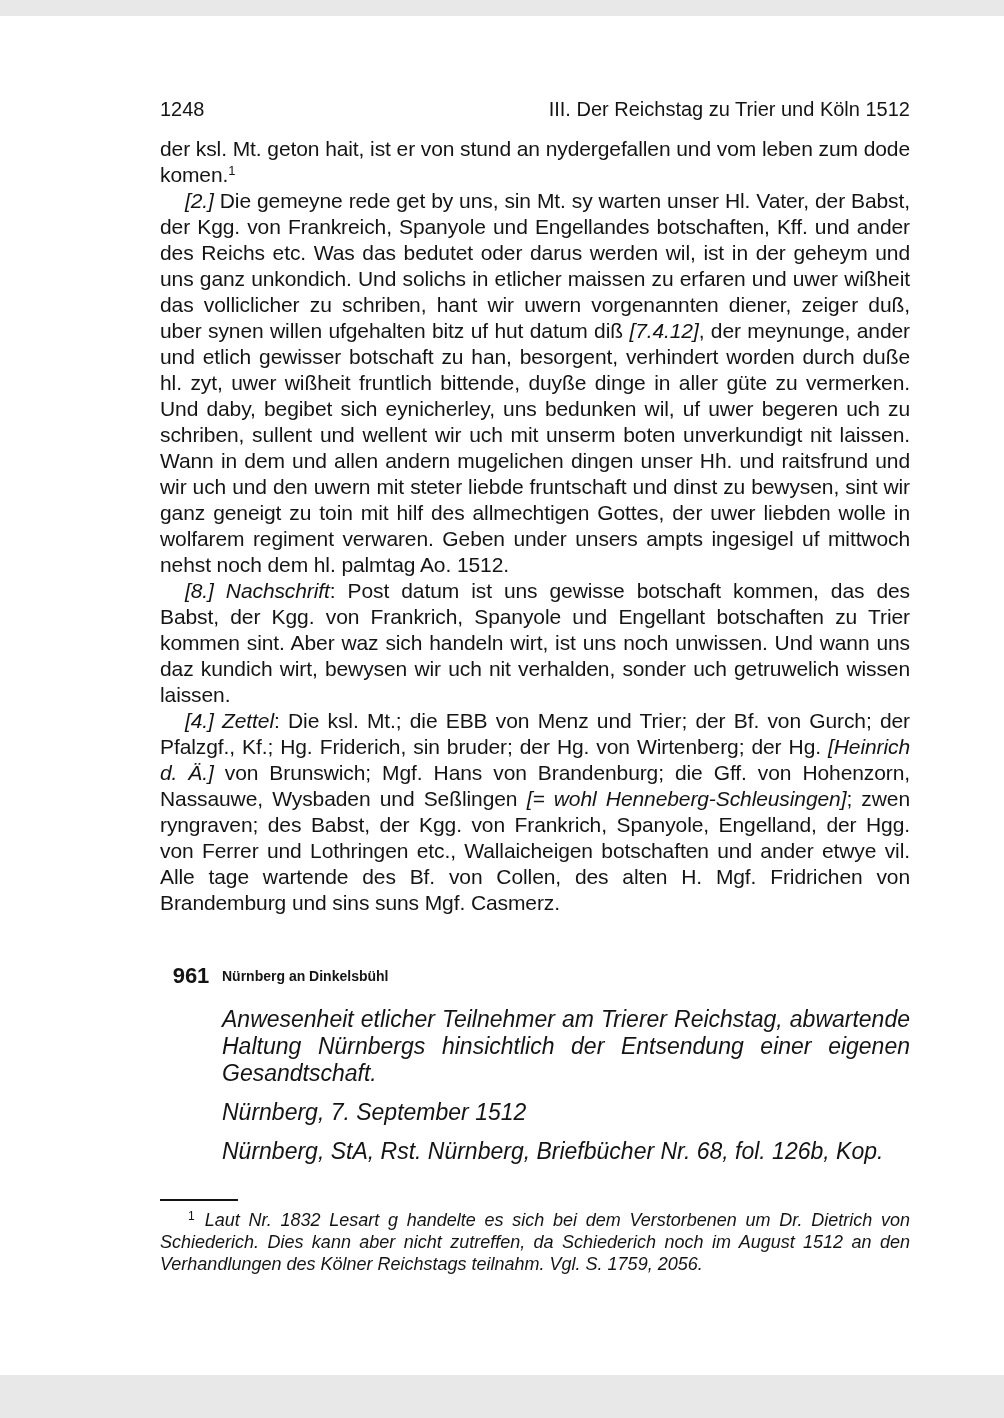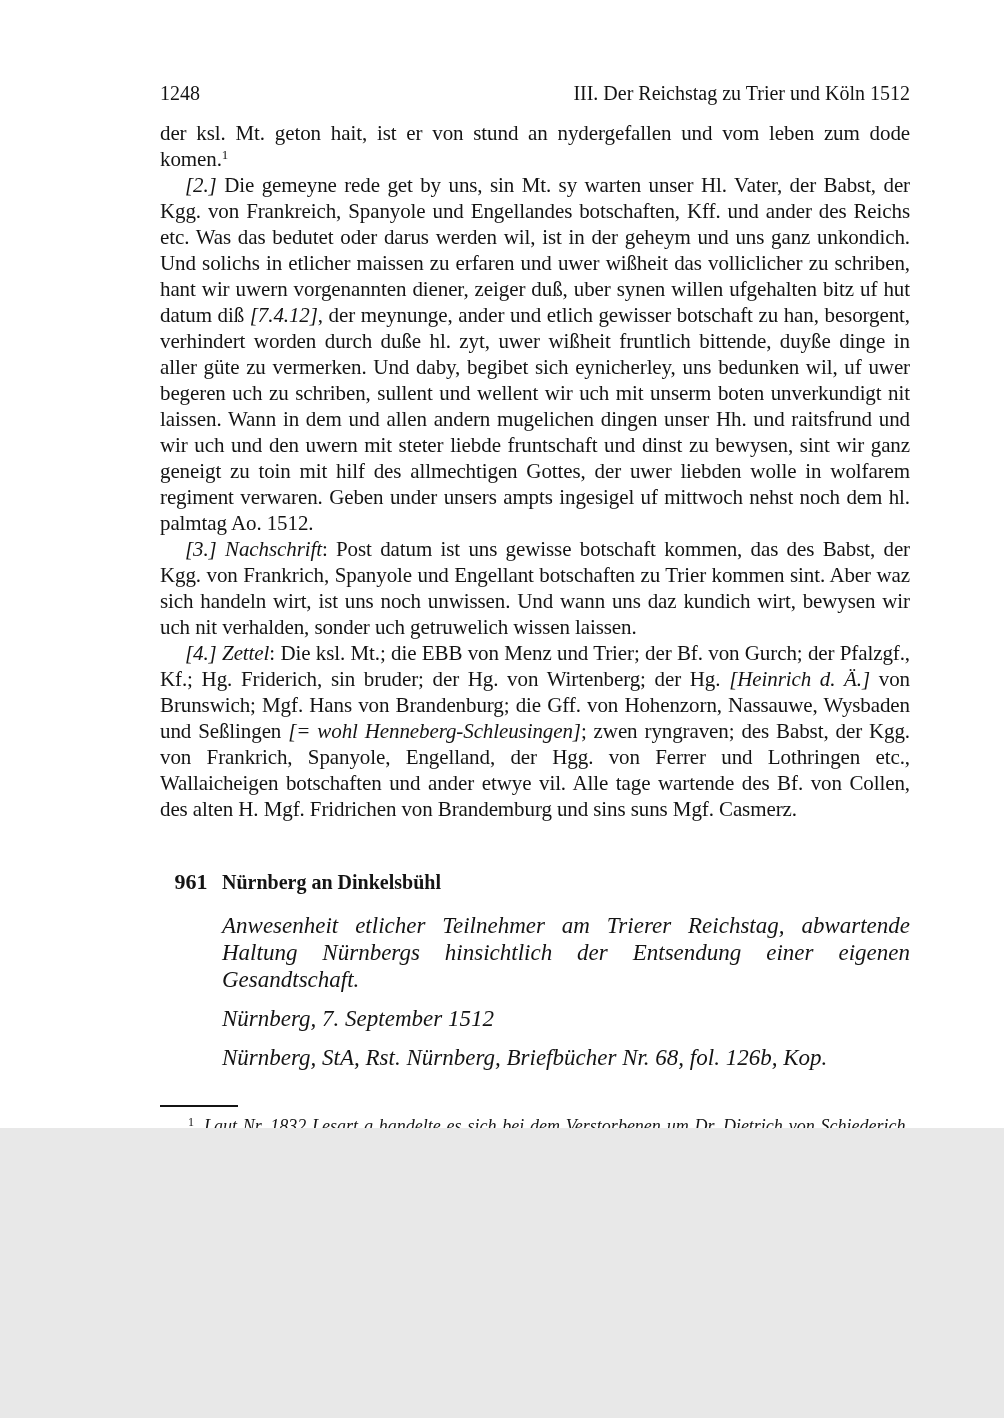--- a/index.html
+++ b/index.html
@@ -3,25 +3,25 @@
 <meta charset="utf-8">
 <style>
   html, body {
     margin: 0;
     padding: 0;
     background: #e8e8e8;
   }
   .page {
     position: relative;
     width: 1004px;
-    height: 1128px;
-    margin: 0 auto;
+    height: 1359px;
+    margin: 16px auto;
     background: var(--paper, #ffffff);
     color: var(--ink, #141414);
-    font-family: Liberation Serif, serif;
+    font-family: Liberation Sans, sans-serif;
     overflow: hidden;
     box-sizing: border-box;
     padding: 80px 94px 0 160px;
   }
   
   .page-header {
     position: relative;
     height: 26px;
     font-size: 20px;
     line-height: 26px;
@@ -68,21 +68,21 @@
     font-size: 22px;
     line-height: 28px;
     margin: 0 0 16px 0;
     text-align: center;
   }
   .entry-number {
     flex: 0 0 62px;
   }
   .entry-title {
     margin: 0;
-    font-size: 20px;
+    font-size: 14px;
     line-height: 28px;
     font-weight: bold;
   }
   .entry-meta {
     margin-left: 62px;
     font-size: 23px;
     line-height: 27px;
     font-style: italic;
   }
   .regest {
@@ -129,21 +129,21 @@
     <span class="page-number">1248</span>
     <span class="running-title">III. Der Reichstag zu Trier und Köln 1512</span>
   </header>
 
   <main class="body-text">
 
     <p class="para no-indent"><span>der ksl. Mt. geton hait, ist er von stund an nydergefallen und vom leben zum dode komen.</span><sup class="fn-ref">1</sup></p>
 
     <p class="para"><span class="it">[2.]</span><span> Die gemeyne rede get by uns, sin Mt. sy warten unser Hl. Vater, der Babst, der Kgg. von Frankreich, Spanyole und Engellandes botschaften, Kff. und ander des Reichs etc. Was das bedutet oder darus werden wil, ist in der geheym und uns ganz unkondich. Und solichs in etlicher maissen zu erfaren und uwer wißheit das volliclicher zu schriben, hant wir uwern vorgenannten diener, zeiger duß, uber synen willen ufgehalten bitz uf hut datum diß </span><span class="it">[7.4.12]</span><span>, der meynunge, ander und etlich gewisser botschaft zu han, besorgent, verhindert worden durch duße hl. zyt, uwer wißheit fruntlich bittende, duyße dinge in aller güte zu vermerken. Und daby, begibet sich eynicherley, uns bedunken wil, uf uwer begeren uch zu schriben, sullent und wellent wir uch mit unserm boten unverkundigt nit laissen. Wann in dem und allen andern mugelichen dingen unser Hh. und raitsfrund und wir uch und den uwern mit steter liebde fruntschaft und dinst zu bewysen, sint wir ganz geneigt zu toin mit hilf des allmechtigen Gottes, der uwer liebden wolle in wolfarem regiment verwaren. Geben under unsers ampts ingesigel uf mittwoch nehst noch dem hl. palmtag Ao. 1512.</span></p>
 
-    <p class="para"><span class="it">[3.] Nachschrift</span><span>: Post datum ist uns gewisse botschaft kommen, das des Babst, der Kgg. von Frankrich, Spanyole und Engellant botschaften zu Trier kommen sint. Aber waz sich handeln wirt, ist uns noch unwissen. Und wann uns daz kundich wirt, bewysen wir uch nit verhalden, sonder uch getruwelich wissen laissen.</span></p>
+    <p class="para"><span class="it">[8.] Nachschrift</span><span>: Post datum ist uns gewisse botschaft kommen, das des Babst, der Kgg. von Frankrich, Spanyole und Engellant botschaften zu Trier kommen sint. Aber waz sich handeln wirt, ist uns noch unwissen. Und wann uns daz kundich wirt, bewysen wir uch nit verhalden, sonder uch getruwelich wissen laissen.</span></p>
 
     <p class="para"><span class="it">[4.] Zettel</span><span>: Die ksl. Mt.; die EBB von Menz und Trier; der Bf. von Gurch; der Pfalzgf., Kf.; Hg. Friderich, sin bruder; der Hg. von Wirtenberg; der Hg. </span><span class="it">[Heinrich d. Ä.]</span><span> von Brunswich; Mgf. Hans von Brandenburg; die Gff. von Hohenzorn, Nassauwe, Wysbaden und Seßlingen </span><span class="it">[= wohl Henneberg-Schleusingen]</span><span>; zwen ryngraven; des Babst, der Kgg. von Frankrich, Spanyole, Engelland, der Hgg. von Ferrer und Lothringen etc., Wallaicheigen botschaften und ander etwye vil. Alle tage wartende des Bf. von Collen, des alten H. Mgf. Fridrichen von Brandemburg und sins suns Mgf. Casmerz.</span></p>
 
   </main>
 
   <section class="entry">
     <div class="entry-heading">
       <span class="entry-number">961</span>
       <h2 class="entry-title">Nürnberg an Dinkelsbühl</h2>
     </div>

